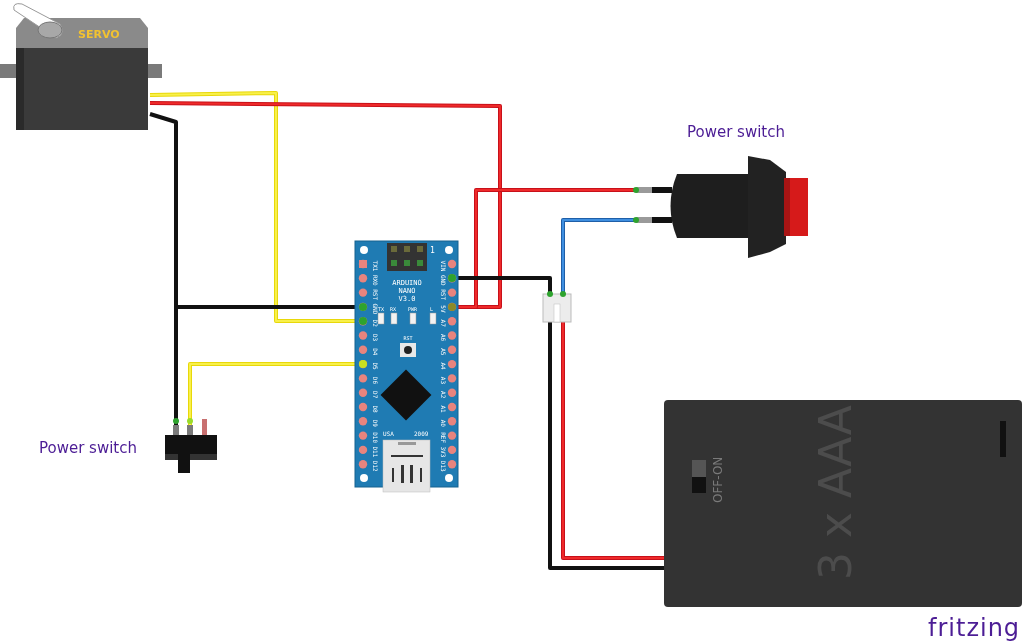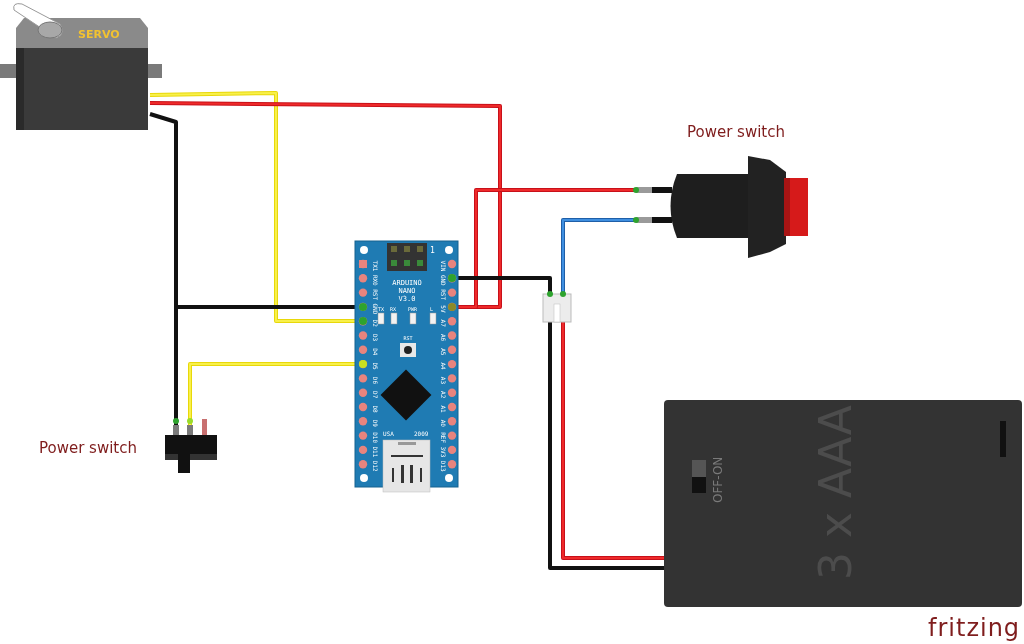--- a/index.html
+++ b/index.html
@@ -1,18 +1,18 @@
 <!DOCTYPE html>
 <html><head>
 <meta charset="utf-8">
 <style>
   html, body { margin:0; padding:0; background:#ffffff; }
   body { width:1024px; height:644px; position:relative; overflow:hidden; font-family:"DejaVu Sans", sans-serif; }
   svg { position:absolute; left:0; top:0; }
-  .label { position:absolute; font-family:"DejaVu Sans", sans-serif; font-size:15px; color:#7f1d1d; white-space:nowrap; }
+  .label { position:absolute; font-family:"DejaVu Sans", sans-serif; font-size:15px; color:#4c1d95; white-space:nowrap; }
   .pinlbl { font-family:"DejaVu Sans Mono", monospace; font-size:6px; fill:#ffffff; }
 </style>
 </head>
 <body>
 
 <svg width="1024" height="644" viewBox="0 0 1024 644">
 
   <g fill="none" stroke-linejoin="round">
 
     <polyline points="150,95 276,93 276,321 363,321" stroke="#e8d80a" stroke-width="4"></polyline>
@@ -211,13 +211,13 @@
 
   <circle cx="363" cy="307" r="4" fill="#2ea32e"></circle>
   <circle cx="363" cy="321" r="4" fill="#2ea32e"></circle>
   <circle cx="363" cy="364" r="4" fill="#c8e020"></circle>
   <circle cx="452" cy="278" r="4" fill="#2ea32e"></circle>
   <circle cx="452" cy="307" r="4" fill="#8a8a2a"></circle>
 </svg>
 
 <div class="label" style="left:687px; top:123px;">Power switch</div>
 <div class="label" style="left:39px; top:439px;">Power switch</div>
-<div class="label" style="left:928px; top:614px; font-size:24px; color:#7f1d1d; letter-spacing:1px;text-align:right;">fritzing</div>
+<div class="label" style="left:928px; top:614px; font-size:24px; color:#4c1d95; letter-spacing:1px;text-align:right;">fritzing</div>
 
 </body></html>

